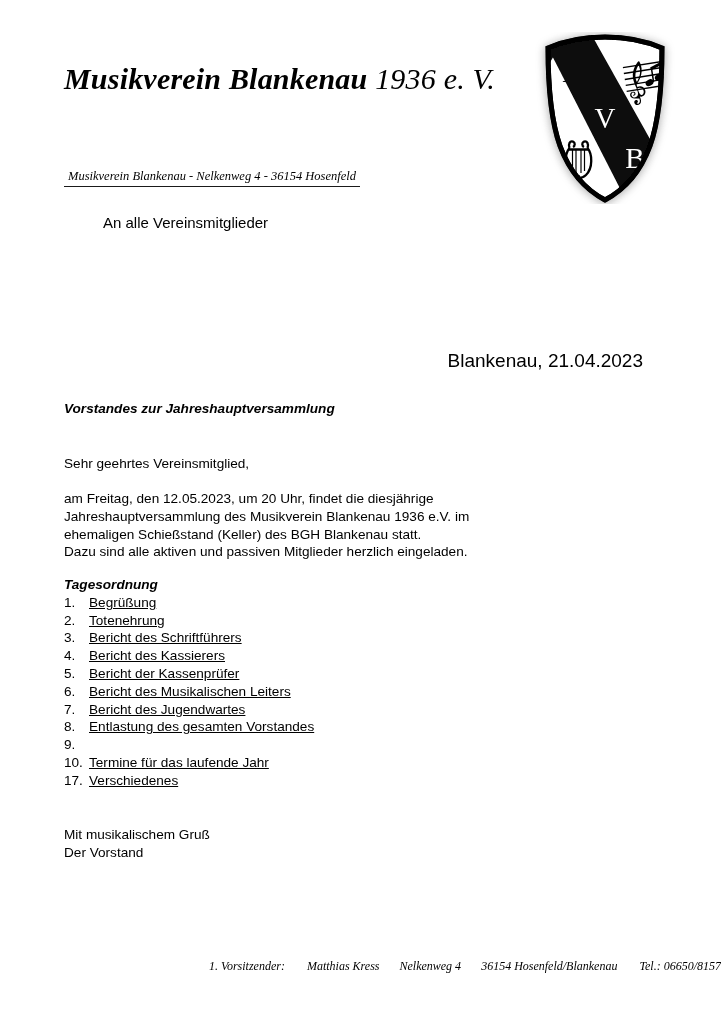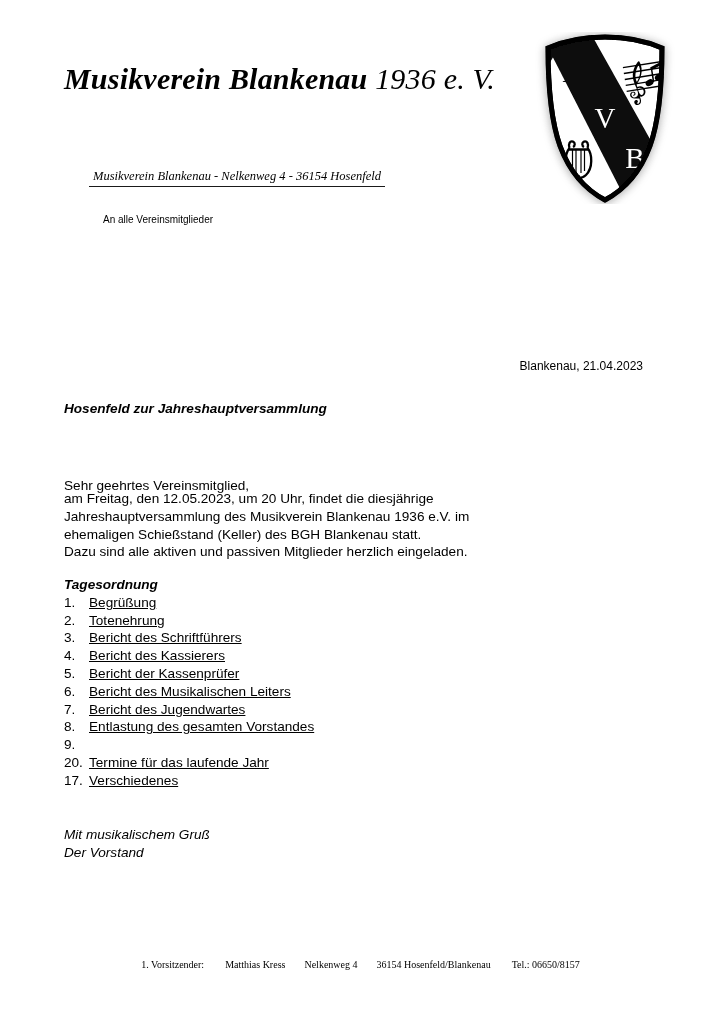--- a/index.html
+++ b/index.html
@@ -58,58 +58,57 @@
   .sender-line {
     position: absolute;
     left: 64px;
     top: 169px;
     font-family: "Liberation Serif", serif;
     font-style: italic;
     font-size: 12.5px;
     white-space: nowrap;
     padding: 0 4px 2px 4px;
     border-bottom: 1px solid #1a1a1a;
-    margin-left: 25px;
   }
 
   
   .recipient {
     position: absolute;
     left: 103px;
     top: 214px;
-    font-size: 10px;
+    font-size: 15px;
     white-space: nowrap;
     text-align: right;
   }
 
   
   .placedate {
     position: absolute;
     right: 78px;
-    top: 359px;
-    font-size: 12px;
+    top: 350px;
+    font-size: 19px;
     white-space: nowrap;
   }
 
   
   .subject {
     position: absolute;
     left: 64px;
     top: 401px;
     font-size: 13.6px;
     font-weight: bold;
     font-style: italic;
     white-space: nowrap;
   }
 
   
   .salutation {
     position: absolute;
     left: 64px;
-    top: 478px;
+    top: 456px;
     font-size: 13.6px;
     white-space: nowrap;
   }
 
   
   .body-block {
     position: absolute;
     left: 64px;
     top: 490px;
     width: 440px;
@@ -149,31 +148,32 @@
   .agenda-list li .txt { flex: 0 1 auto; text-decoration: underline; }
 
   
   .closing {
     position: absolute;
     left: 64px;
     top: 826px;
     font-size: 13.6px;
     line-height: 17.8px;
   }
-  .closing .line { white-space: nowrap; font-style: italic; }
+  .closing .line { white-space: nowrap; }
 
   
   .footer {
     position: absolute;
     left: 0;
     right: 0;
     top: 959px;
-    text-align: center;
+    text-align: right;
     font-family: "Liberation Serif", serif;
-    font-size: 10px;
+    font-style: italic;
+    font-size: 12px;
     white-space: nowrap;
   }
   .footer span { display: inline-block; }
   .footer .gap-a { width: 16px; }
   .footer .gap-b { width: 14px; }
 </style>
 </head>
 <body>
 
 <div class="page">
@@ -302,21 +302,21 @@
       </g>
     </svg>
   </div>
 
   <div class="sender-line">Musikverein Blankenau - Nelkenweg 4 - 36154 Hosenfeld</div>
 
   <div class="recipient">An alle Vereinsmitglieder</div>
 
   <div class="placedate">Blankenau, 21.04.2023</div>
 
-  <div class="subject">Hosenfeld zur Jahreshauptversammlung</div>
+  <div class="subject">Vorstandes zur Jahreshauptversammlung</div>
 
   <div class="salutation">Sehr geehrtes Vereinsmitglied,</div>
 
   <div class="body-block">
     <div class="line">am Freitag, den 12.05.2023, um 20 Uhr, findet die diesjährige</div>
     <div class="line">Jahreshauptversammlung des Musikverein Blankenau 1936 e.V. im</div>
     <div class="line">ehemaligen Schießstand (Keller) des BGH Blankenau statt.</div>
     <div class="line">Dazu sind alle aktiven und passiven Mitglieder herzlich eingeladen.</div>
   </div>
 
@@ -352,21 +352,21 @@
         <span class="txt">Bericht des Jugendwartes</span>
       </li>
       <li>
         <span class="num">8.</span>
         <span class="txt">Entlastung des gesamten Vorstandes</span>
       </li>
       <li>
         <span class="num">9.</span>
       </li>
       <li>
-        <span class="num">20.</span>
+        <span class="num">10.</span>
         <span class="txt">Termine für das laufende Jahr</span>
       </li>
       <li>
         <span class="num">17.</span>
         <span class="txt">Verschiedenes</span>
       </li>
     </ol>
   </div>
 
   <div class="closing">

